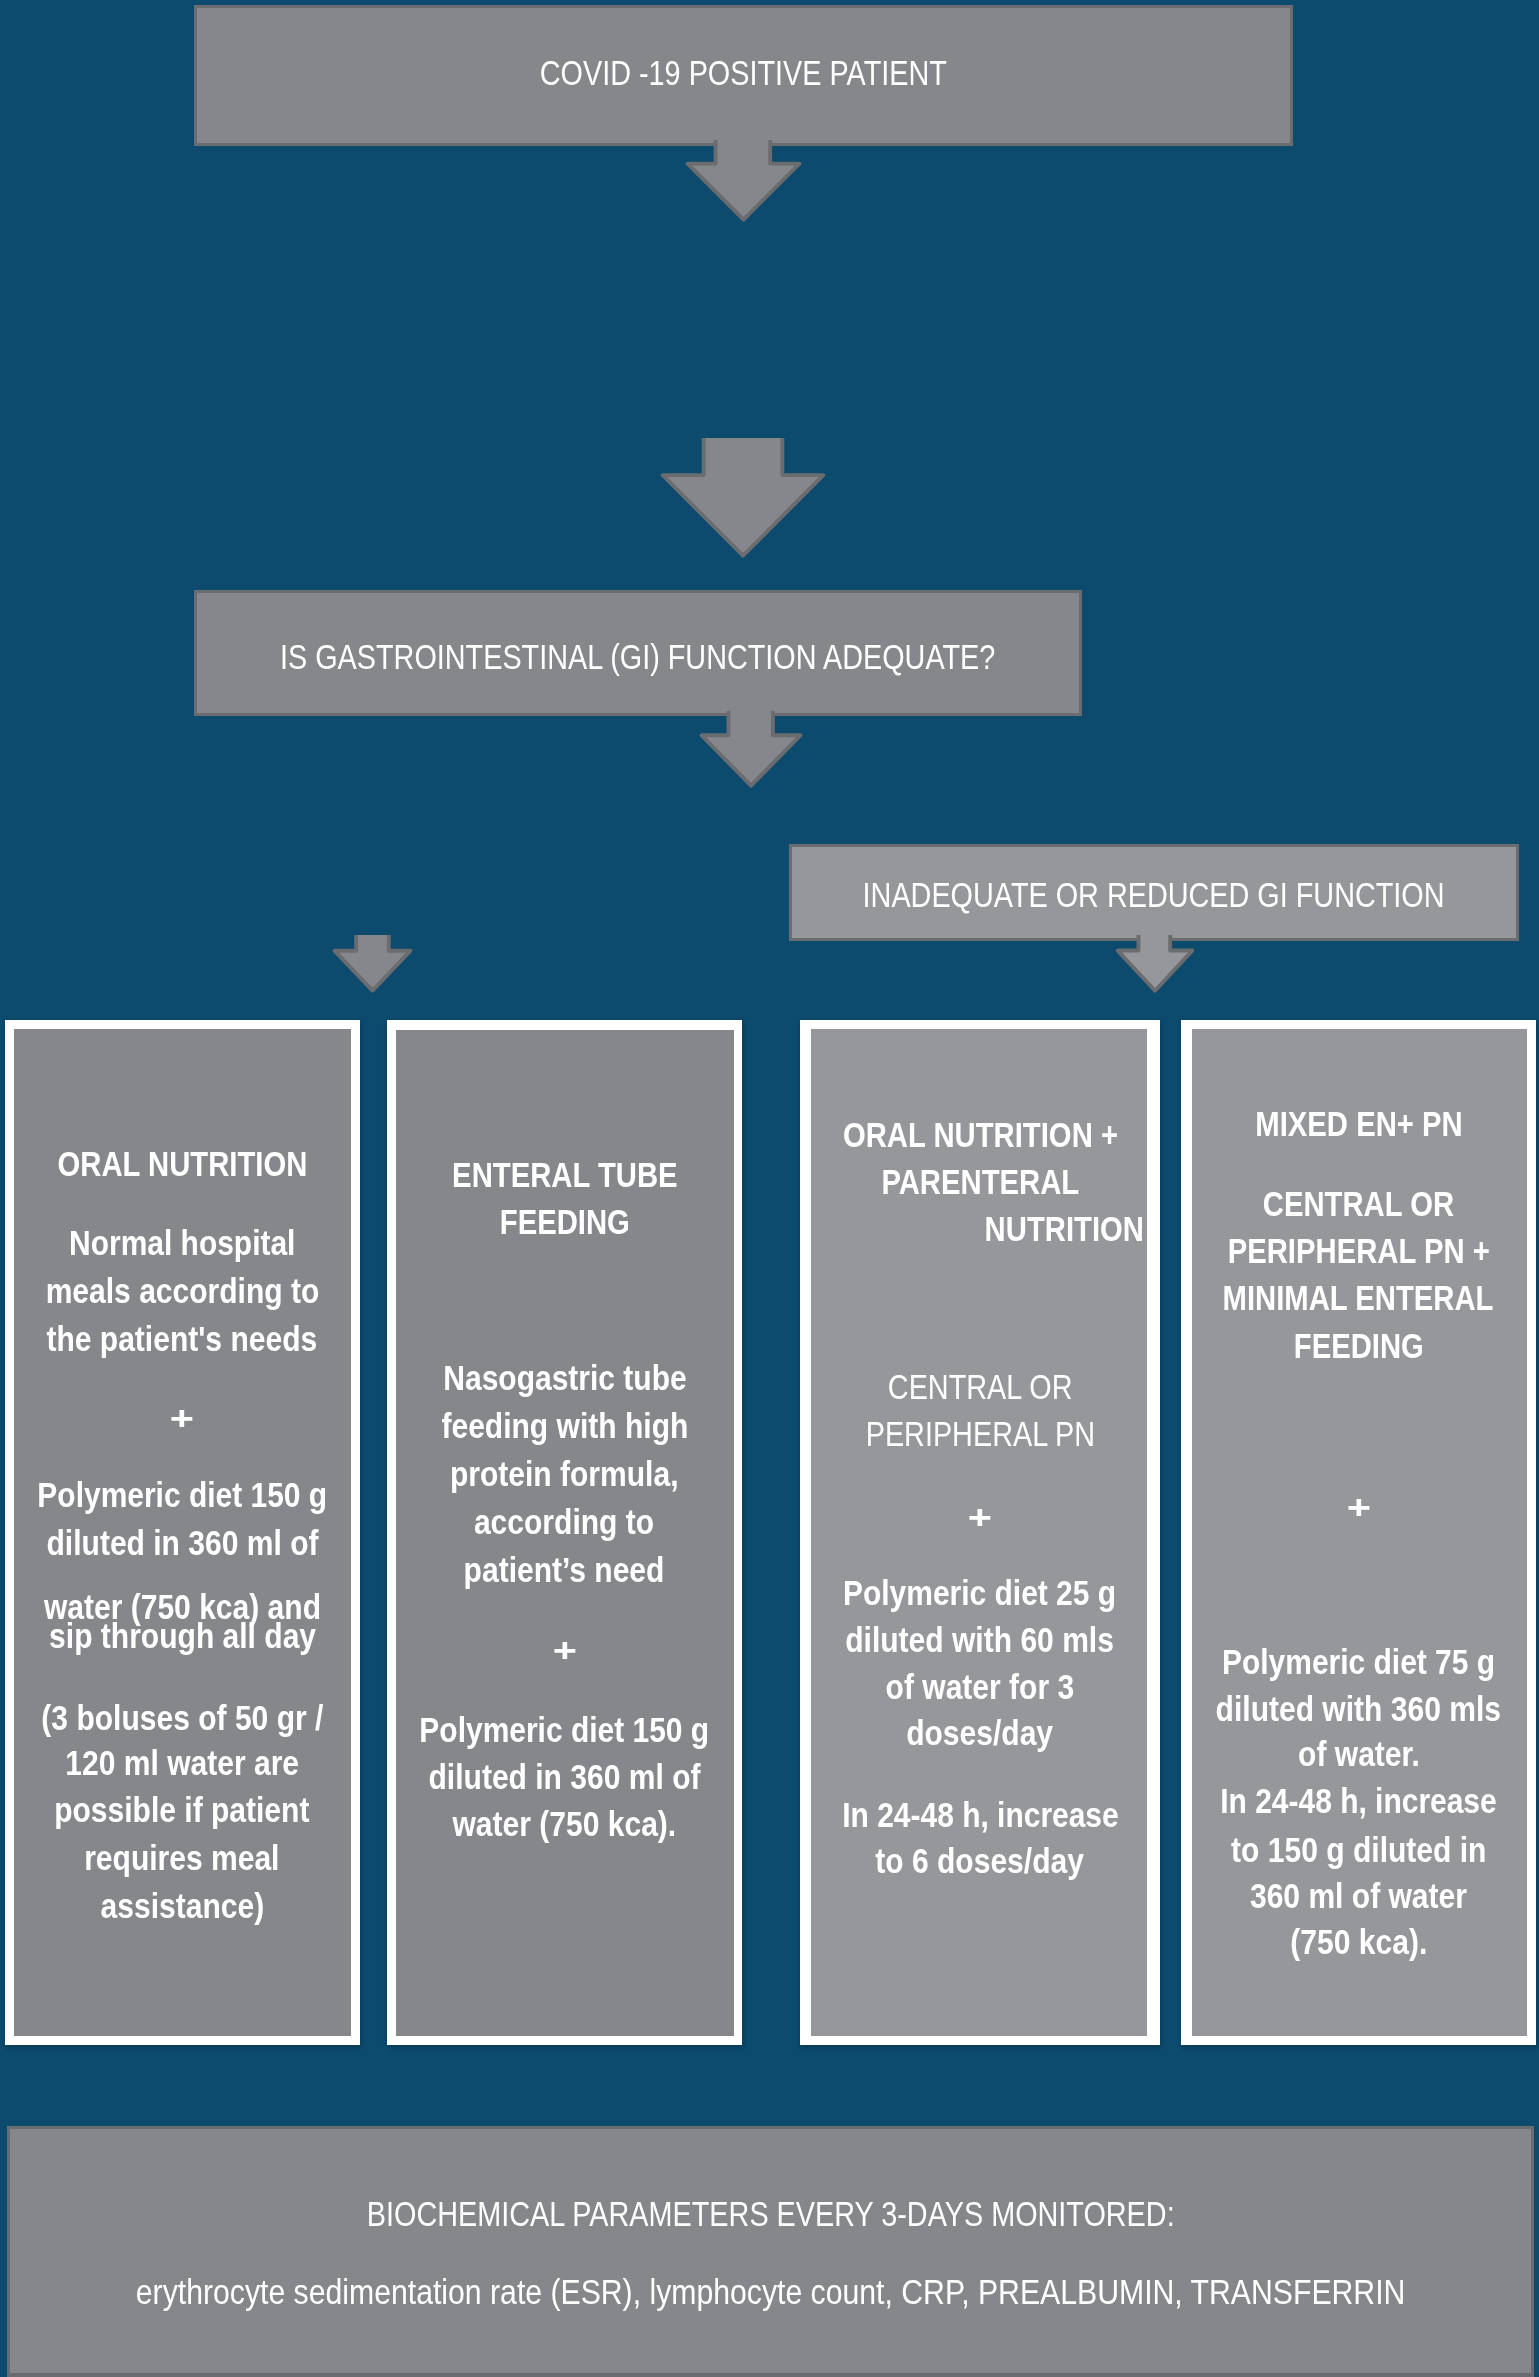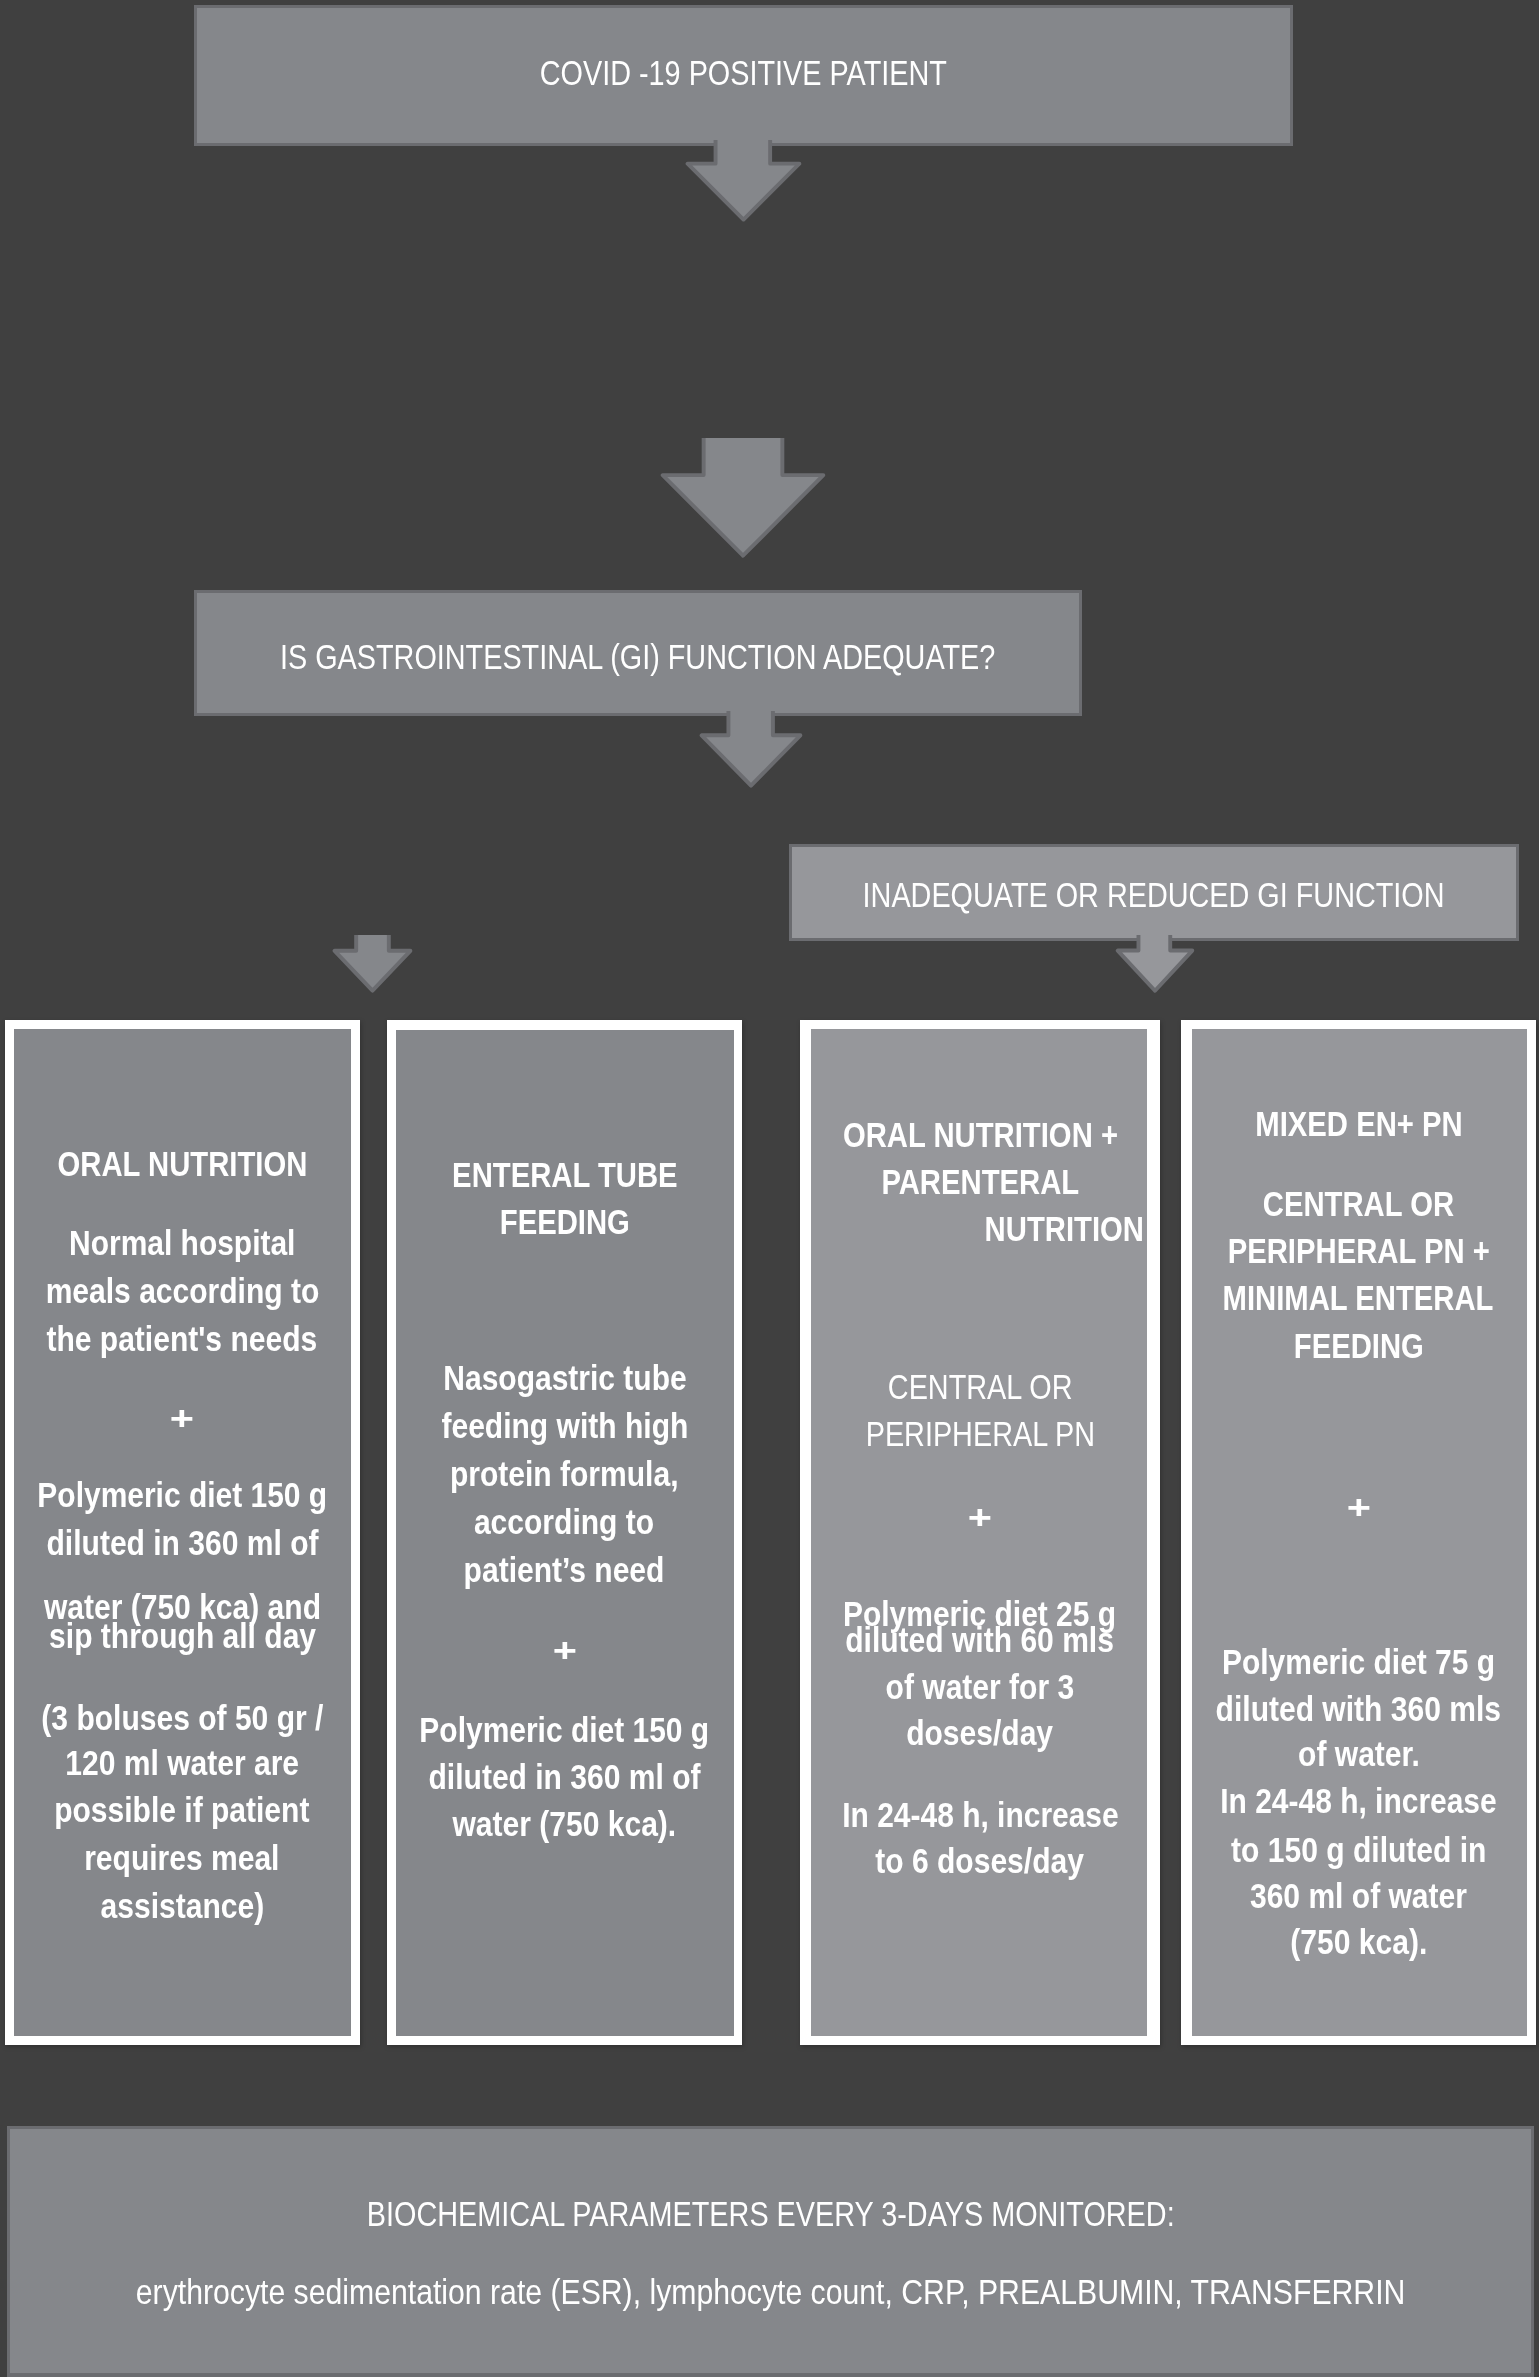--- a/index.html
+++ b/index.html
@@ -1,19 +1,19 @@
 <!DOCTYPE html>
 <html style="font-size:10.4px"><head>
 <meta charset="utf-8">
 <title>COVID-19 Positive Patient Nutrition Flowchart</title>
 <style>
   html,body{margin:0;padding:0;background:#ffffff;}
   body{width:1540px;height:2377px;position:relative;overflow:hidden;
        font-family:"Liberation Sans",sans-serif;}
-  .stage{position:absolute;left:0;top:0;width:1540px;height:2377px;background:#404040;}
+  .stage{position:absolute;left:0;top:0;width:1540px;height:2377px;background:#0c4a6e;}
 
   
   .pbox{position:absolute;box-sizing:border-box;
         background:#85878b;border:3.3px solid #6b6c70;}
   .pbox.light{background:#96979b;}
 
   
   .card{position:absolute;box-sizing:border-box;background:#ffffff;
         box-shadow:0.7px 2px 4.6px rgba(0,0,0,0.26);}
   .panel{position:absolute;box-sizing:border-box;background:#85878b;}
@@ -95,21 +95,21 @@
     <div class="tl bld" style="top:786px;"><i style="transform:scaleX(0.858)">water (750 kca).</i></div>
   </div>
   <div class="card" style="left:800px;top:1020px;width:360px;height:1025px;">
     <div class="panel light" style="left:11px;top:9px;width:336px;height:1007px;"></div>
     <div class="tl bld" style="top:97px;"><i style="transform:scaleX(0.836)">ORAL NUTRITION +</i></div>
     <div class="tl bld" style="top:144px;"><i style="transform:scaleX(0.836)">PARENTERAL</i></div>
     <div class="tl bld" style="top:191px;text-align:right;"><i style="transform:scaleX(0.836)">NUTRITION</i></div>
     <div class="tl reg" style="top:349px;"><i style="transform:scaleX(0.823)">CENTRAL OR</i></div>
     <div class="tl reg" style="top:396px;text-align:center;"><i style="transform:scaleX(0.823)">PERIPHERAL PN</i></div>
     <div class="tl bld" style="top:480px;font-size:34px;"><i style="transform:scaleX(1.220)">+</i></div>
-    <div class="tl bld" style="top:555px;margin-top:21px;"><i style="transform:scaleX(0.856)">Polymeric diet 25 g</i></div>
+    <div class="tl bld" style="top:555px;"><i style="transform:scaleX(0.856)">Polymeric diet 25 g</i></div>
     <div class="tl bld" style="top:602px;"><i style="transform:scaleX(0.858)">diluted with 60 mls</i></div>
     <div class="tl bld" style="top:649px;"><i style="transform:scaleX(0.858)">of water for 3</i></div>
     <div class="tl bld" style="top:695px;"><i style="transform:scaleX(0.858)">doses/day</i></div>
     <div class="tl bld" style="top:777px;"><i style="transform:scaleX(0.856)">In 24-48 h, increase</i></div>
     <div class="tl bld" style="top:823px;"><i style="transform:scaleX(0.858)">to 6 doses/day</i></div>
   </div>
   <div class="card" style="left:1181px;top:1020px;width:355px;height:1025px;">
     <div class="panel light" style="left:11px;top:8.5px;width:335px;height:1007px;"></div>
     <div class="tl bld" style="top:86px;"><i style="transform:scaleX(0.836)">MIXED EN+ PN</i></div>
     <div class="tl bld" style="top:166px;"><i style="transform:scaleX(0.836)">CENTRAL OR</i></div>

